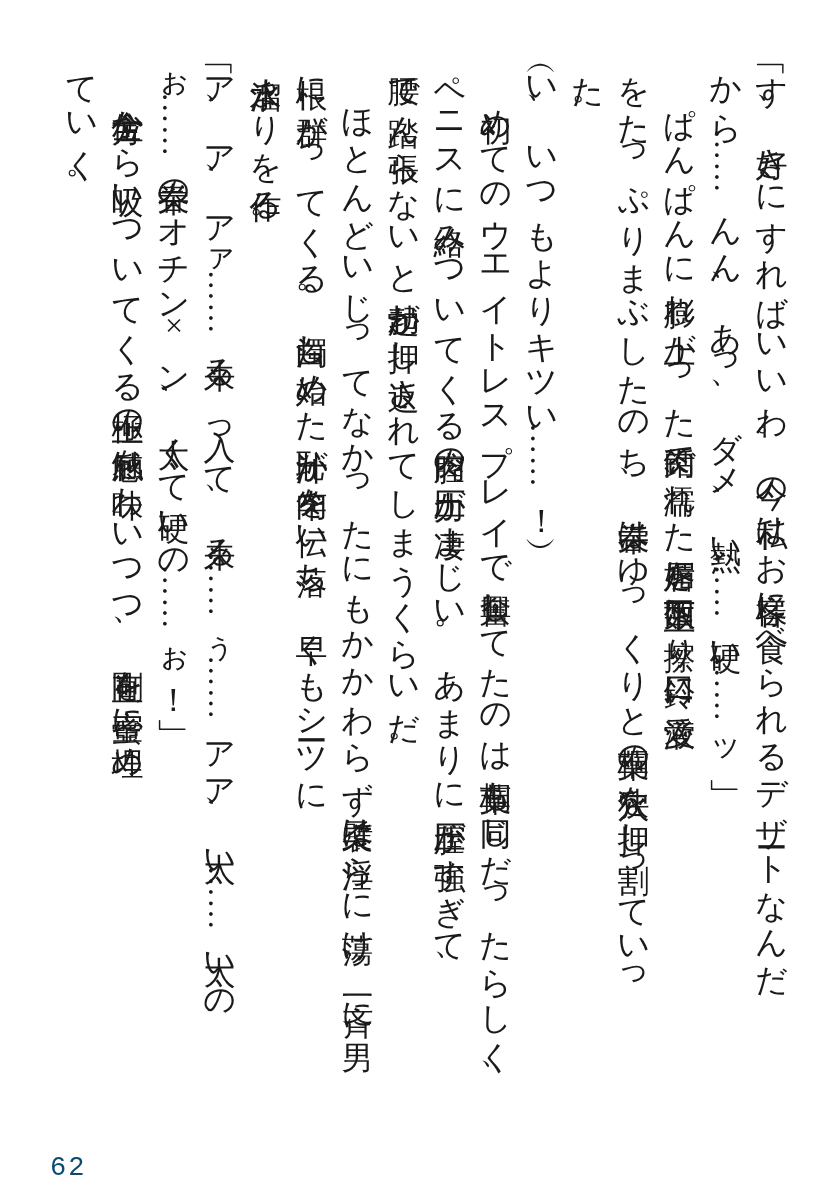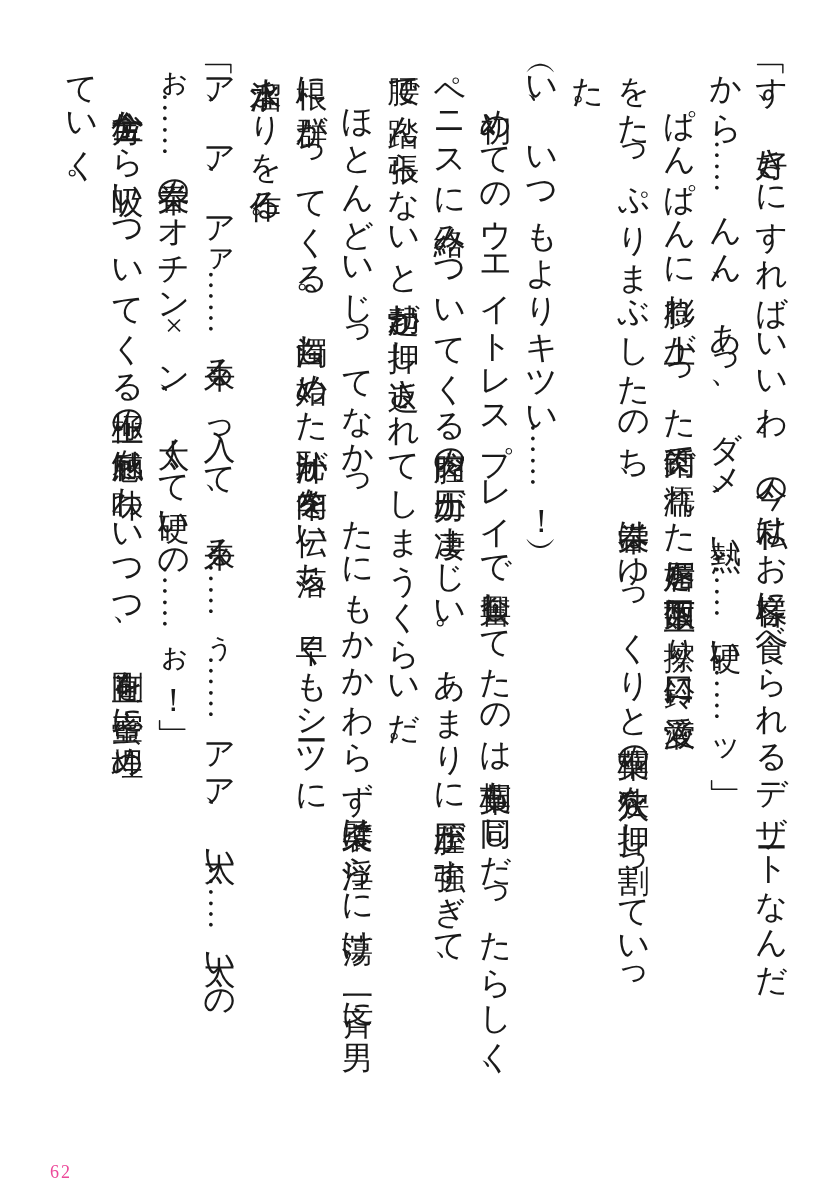--- a/index.html
+++ b/index.html
@@ -32,24 +32,24 @@
     margin: 0;
     padding: 0;
   }
   .text-area p.indent {
     text-indent: 1em;
   }
   .page-number {
     position: absolute;
     left: 50px;
     bottom: 8px;
-    font-size: 18px;
-    color: #ec4899;
+    font-size: 27px;
+    color: #0c4a6e;
     letter-spacing: 2px;
-    font-family: Liberation Serif, serif;
+    font-family: Liberation Mono, monospace;
   }
 </style>
 </head>
 <body>
 
 <div class="page">
   <div class="text-area">
     <p>「す、好きにすればいいわ。今の私はお客様に食べられるデザートなんだ</p>
     <p>から……んん、あっ、ダメ、熱い……硬い……ッ」</p>
     <p class="indent">ぱんぱんに膨れ上がった肉銛で濡れた媚唇を数回上下に擦り鈴口に愛液</p>

